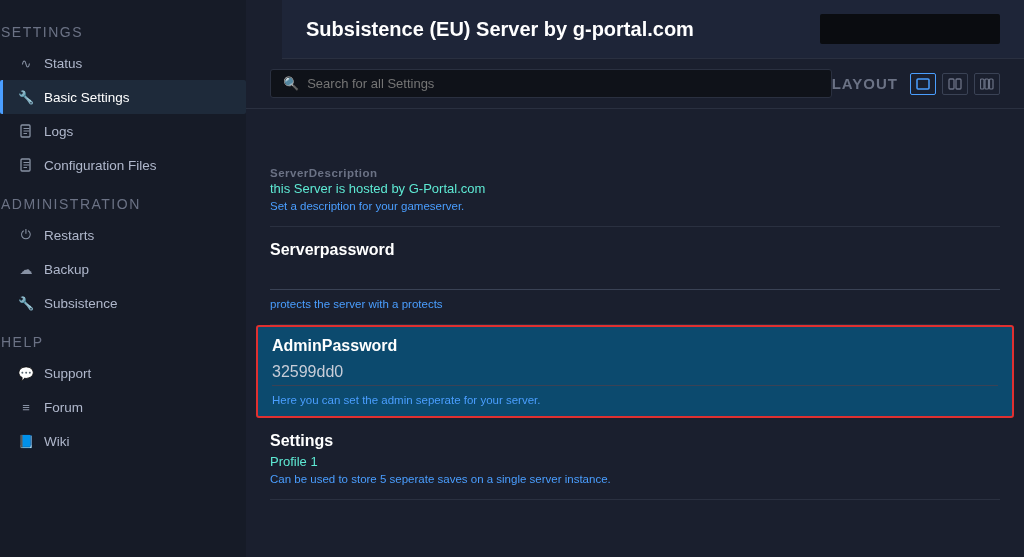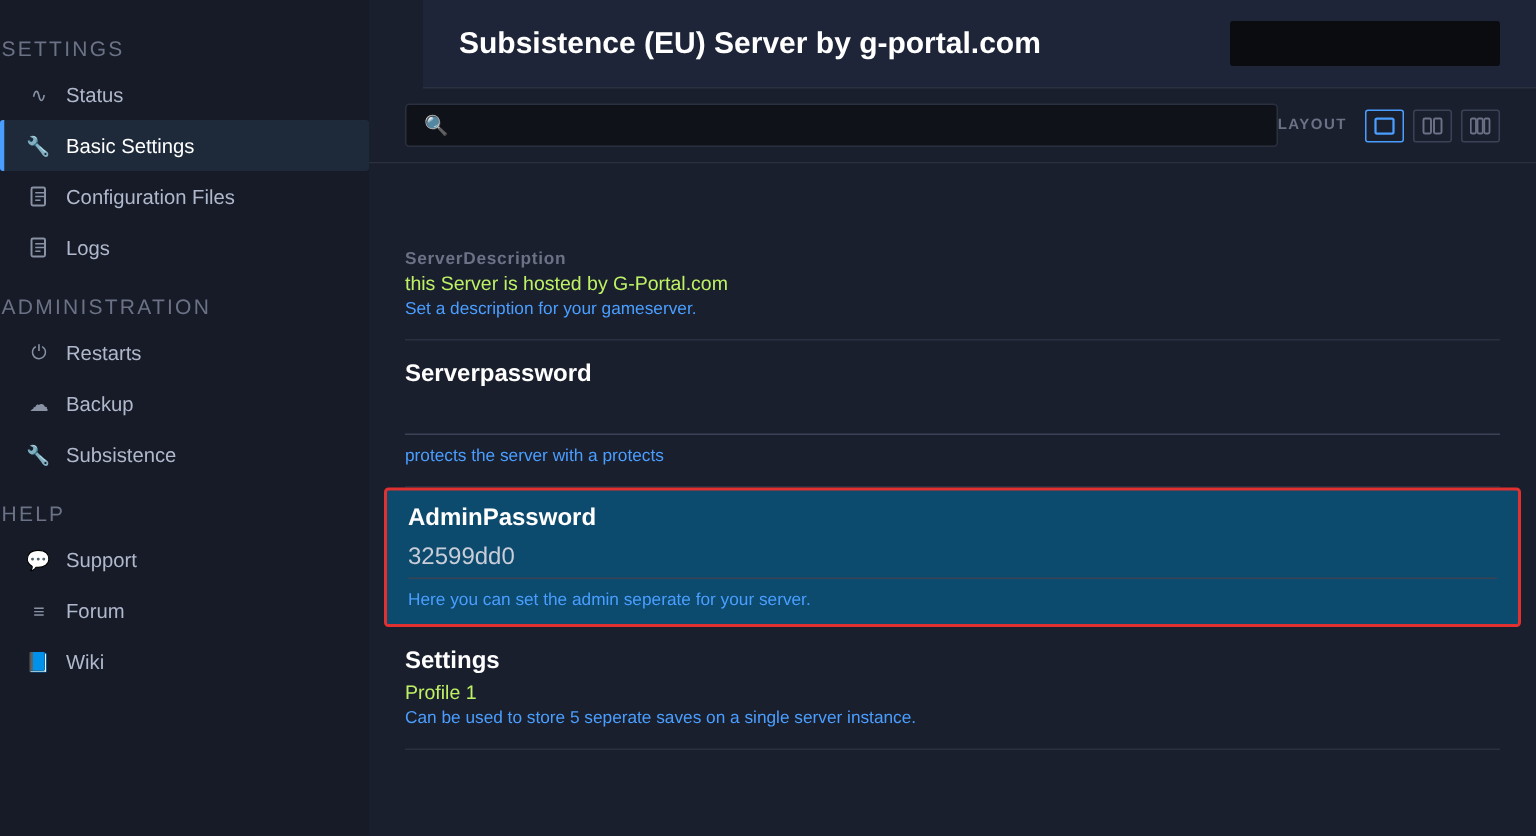--- a/index.html
+++ b/index.html
@@ -138,21 +138,21 @@
     }
 
     .layout-controls {
       display: flex;
       align-items: center;
       gap: 6px;
     }
 
     .layout-label {
       color: #6b7285;
-      font-size: 10px;
+      font-size: 15px;
       font-weight: 700;
       letter-spacing: 1px;
       margin-right: 6px;
     }
 
     .layout-btn {
       width: 26px;
       height: 22px;
       border: 1px solid #3a4255;
       border-radius: 2px;
@@ -195,21 +195,21 @@
     }
 
     .setting-label {
       color: #ffffff;
       font-size: 16px;
       font-weight: 600;
       margin-bottom: 4px;
     }
 
     .setting-value {
-      color: #bef264;
+      color: #5eead4;
       font-size: 13px;
       margin-bottom: 4px;
     }
 
     .setting-description {
       color: #4a9eff;
       font-size: 11.5px;
       margin-top: 4px;
     }
 
@@ -263,33 +263,33 @@
 
   <div class="sidebar-item">
     <span class="sidebar-icon">
       <svg width="13" height="14" viewBox="0 0 13 14" fill="none">
         <rect x="1" y="1" width="9" height="12" rx="1" stroke="#8892a4" stroke-width="1.3" fill="none"></rect>
         <line x1="3.5" y1="4.5" x2="9.5" y2="4.5" stroke="#8892a4" stroke-width="1"></line>
         <line x1="3.5" y1="7" x2="9.5" y2="7" stroke="#8892a4" stroke-width="1"></line>
         <line x1="3.5" y1="9.5" x2="7" y2="9.5" stroke="#8892a4" stroke-width="1"></line>
       </svg>
     </span>
-    <span>Configuration Files</span>
+    <span>Logs</span>
   </div>
 
   <div class="sidebar-item">
     <span class="sidebar-icon">
       <svg width="13" height="14" viewBox="0 0 13 14" fill="none">
         <rect x="1" y="1" width="9" height="12" rx="1" stroke="#8892a4" stroke-width="1.3" fill="none"></rect>
         <line x1="3.5" y1="4.5" x2="9.5" y2="4.5" stroke="#8892a4" stroke-width="1"></line>
         <line x1="3.5" y1="7" x2="9.5" y2="7" stroke="#8892a4" stroke-width="1"></line>
         <line x1="3.5" y1="9.5" x2="7" y2="9.5" stroke="#8892a4" stroke-width="1"></line>
       </svg>
     </span>
-    <span>Logs</span>
+    <span>Configuration Files</span>
   </div>
 
   <div class="sidebar-section-label">ADMINISTRATION</div>
 
 
   <div class="sidebar-item">
     <span class="sidebar-icon">⏻</span>
     <span>Restarts</span>
   </div>
 
@@ -324,20 +324,21 @@
 <div class="main">
 
   <div class="header">
     <span class="header-title">Subsistence (EU) Server by g-portal.com</span>
     <div class="header-image-placeholder"></div>
   </div>
 
   <div class="search-bar-container">
     <div class="search-bar">
       <span class="search-icon">🔍</span>
+      <input class="search-input" type="text" placeholder="Search for all Settings" style="">
     </div>
     <div class="layout-controls">
       <span class="layout-label">LAYOUT</span>
       <button class="layout-btn active">
         <svg width="14" height="12" viewBox="0 0 14 12">
           <rect x="1" y="1" width="12" height="10" rx="1" stroke="currentColor" stroke-width="1.5" fill="none"></rect>
         </svg>
       </button>
       <button class="layout-btn">
         <svg width="14" height="12" viewBox="0 0 14 12">

